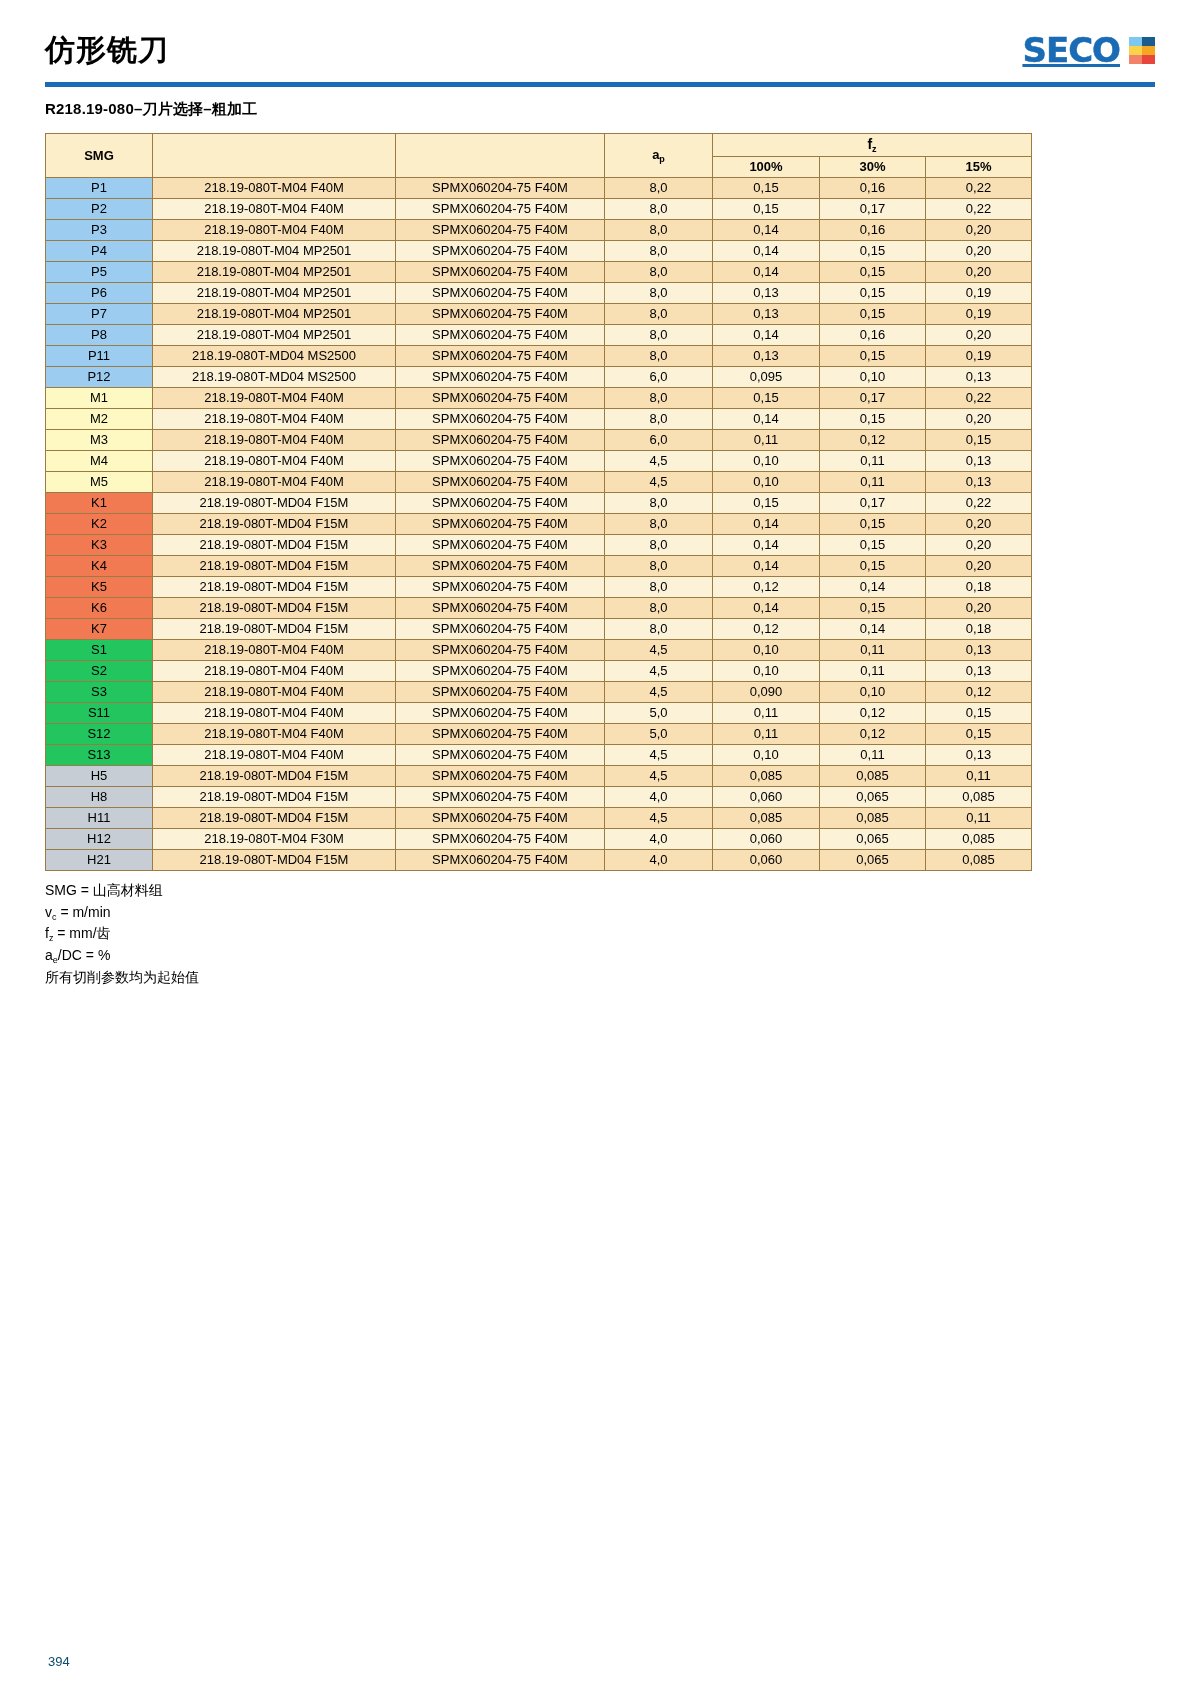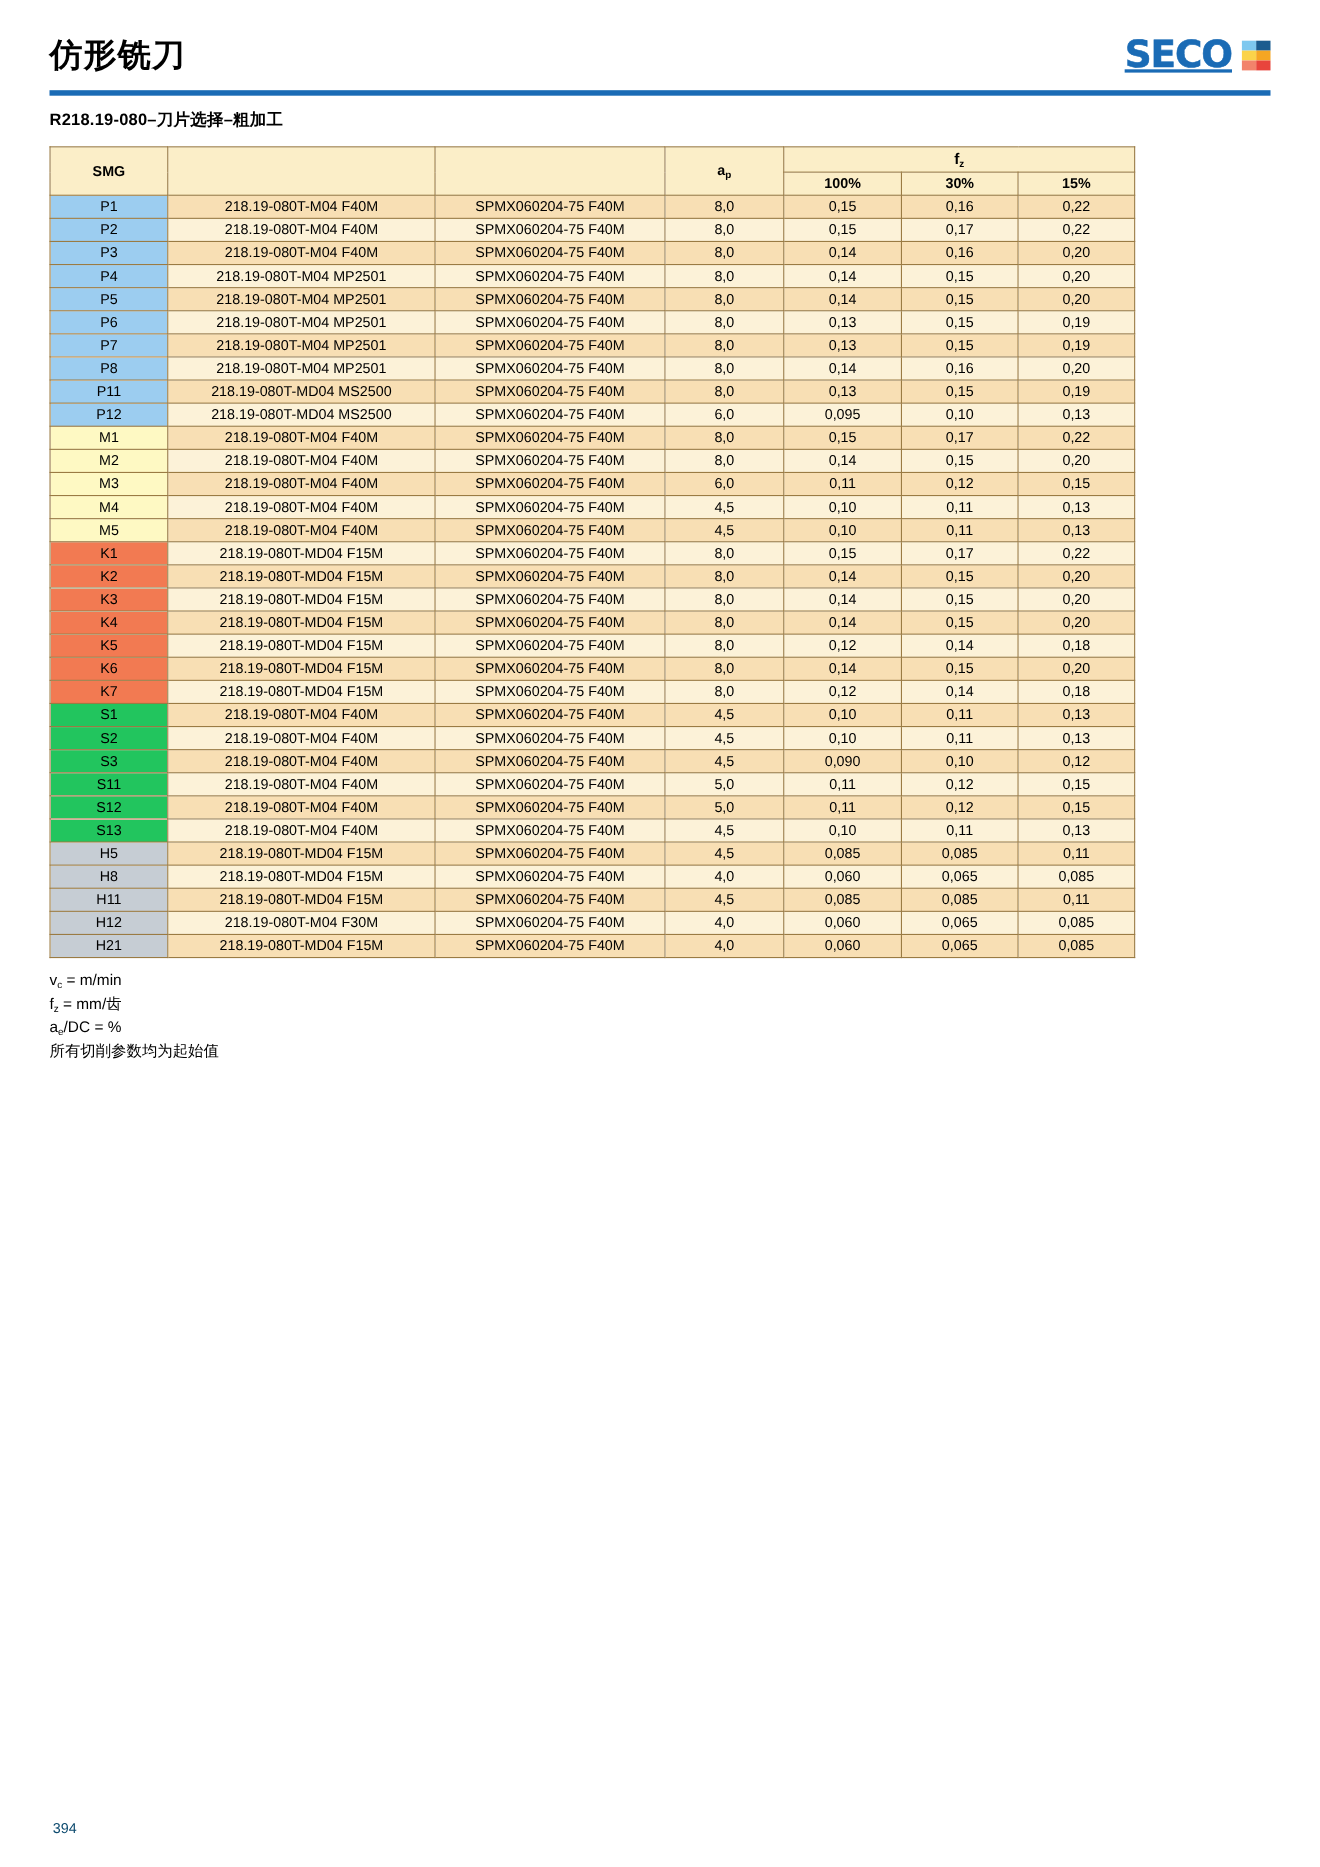--- a/index.html
+++ b/index.html
@@ -426,20 +426,21 @@
           <td class="data desc">SPMX060204-75 F40M</td>
           <td class="data">4,0</td>
           <td class="data">0,060</td>
           <td class="data">0,065</td>
           <td class="data">0,085</td>
         </tr>
       </tbody>
   </table>
 
   <div class="notes" id="notes">
+      <div>SMG = 山高材料组</div>
       <div>v<sub>c</sub> = m/min</div>
       <div>f<sub>z</sub> = mm/齿</div>
       <div>a<sub>e</sub>/DC = %</div>
       <div>所有切削参数均为起始值</div>
     </div>
 
   <div class="page-number">394</div>
 </div>
 
 </body></html>

